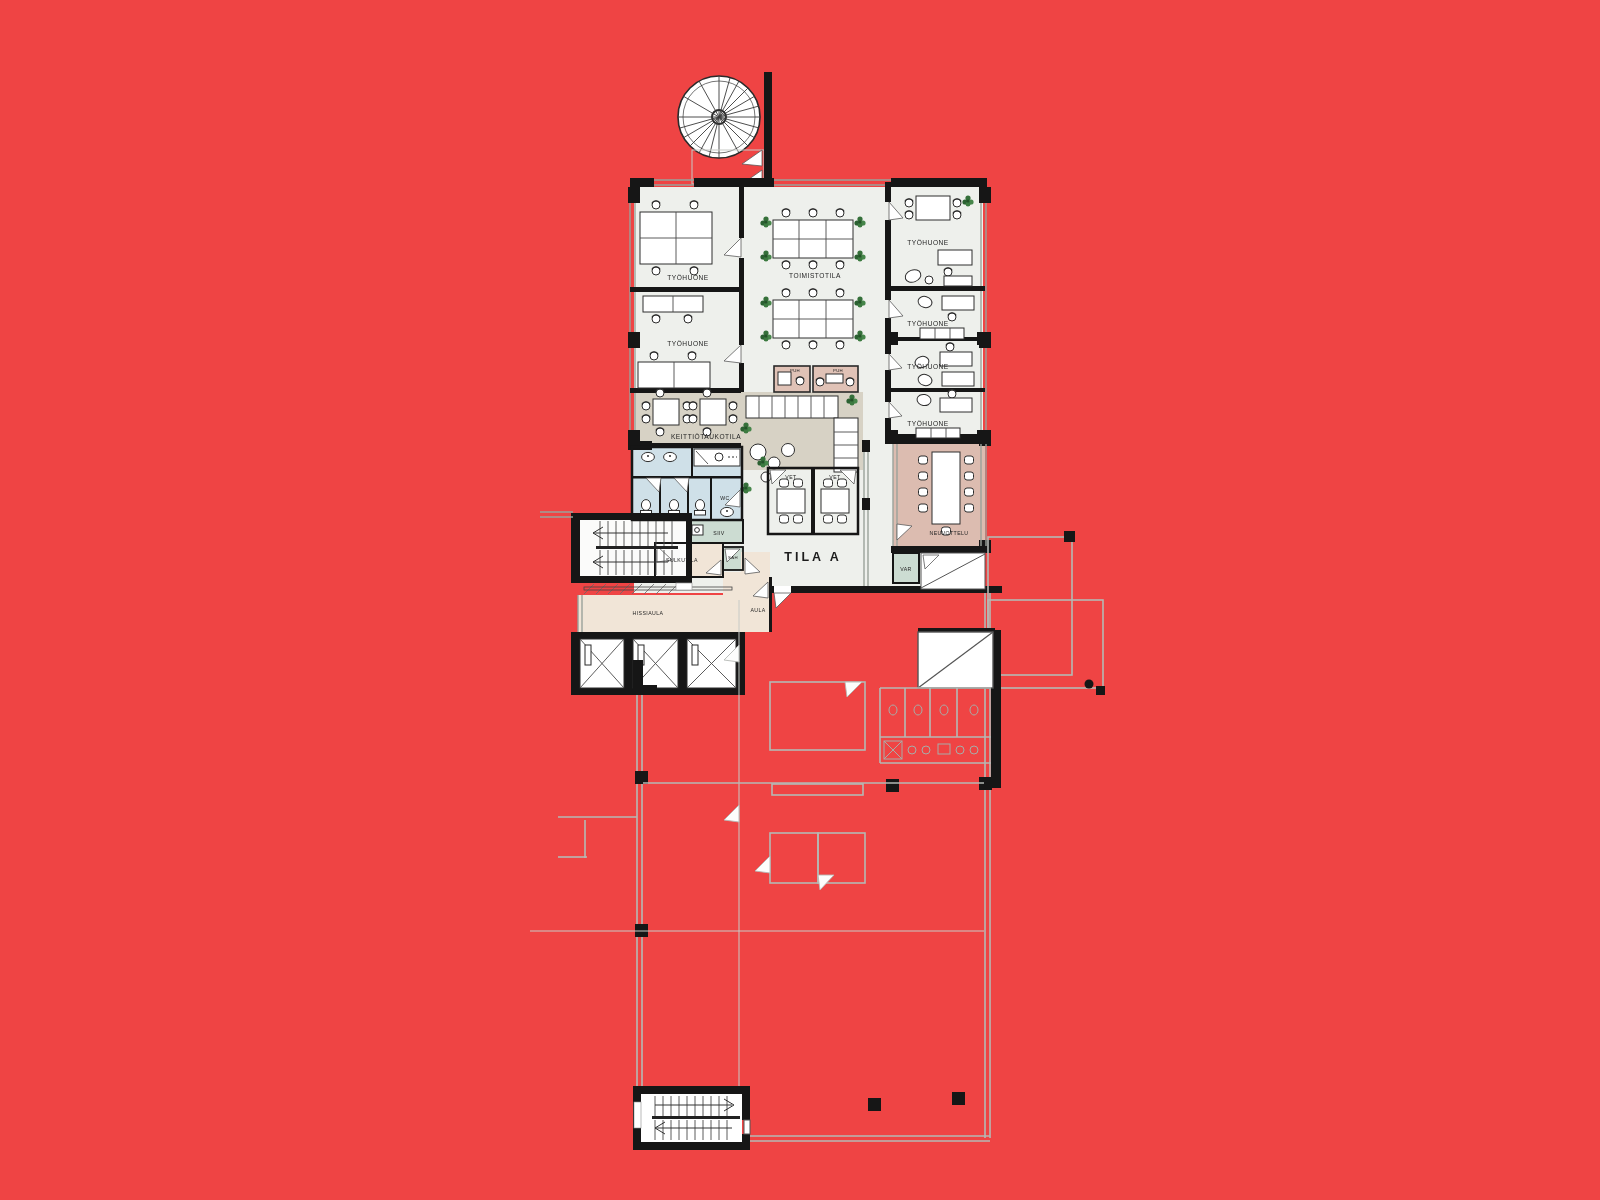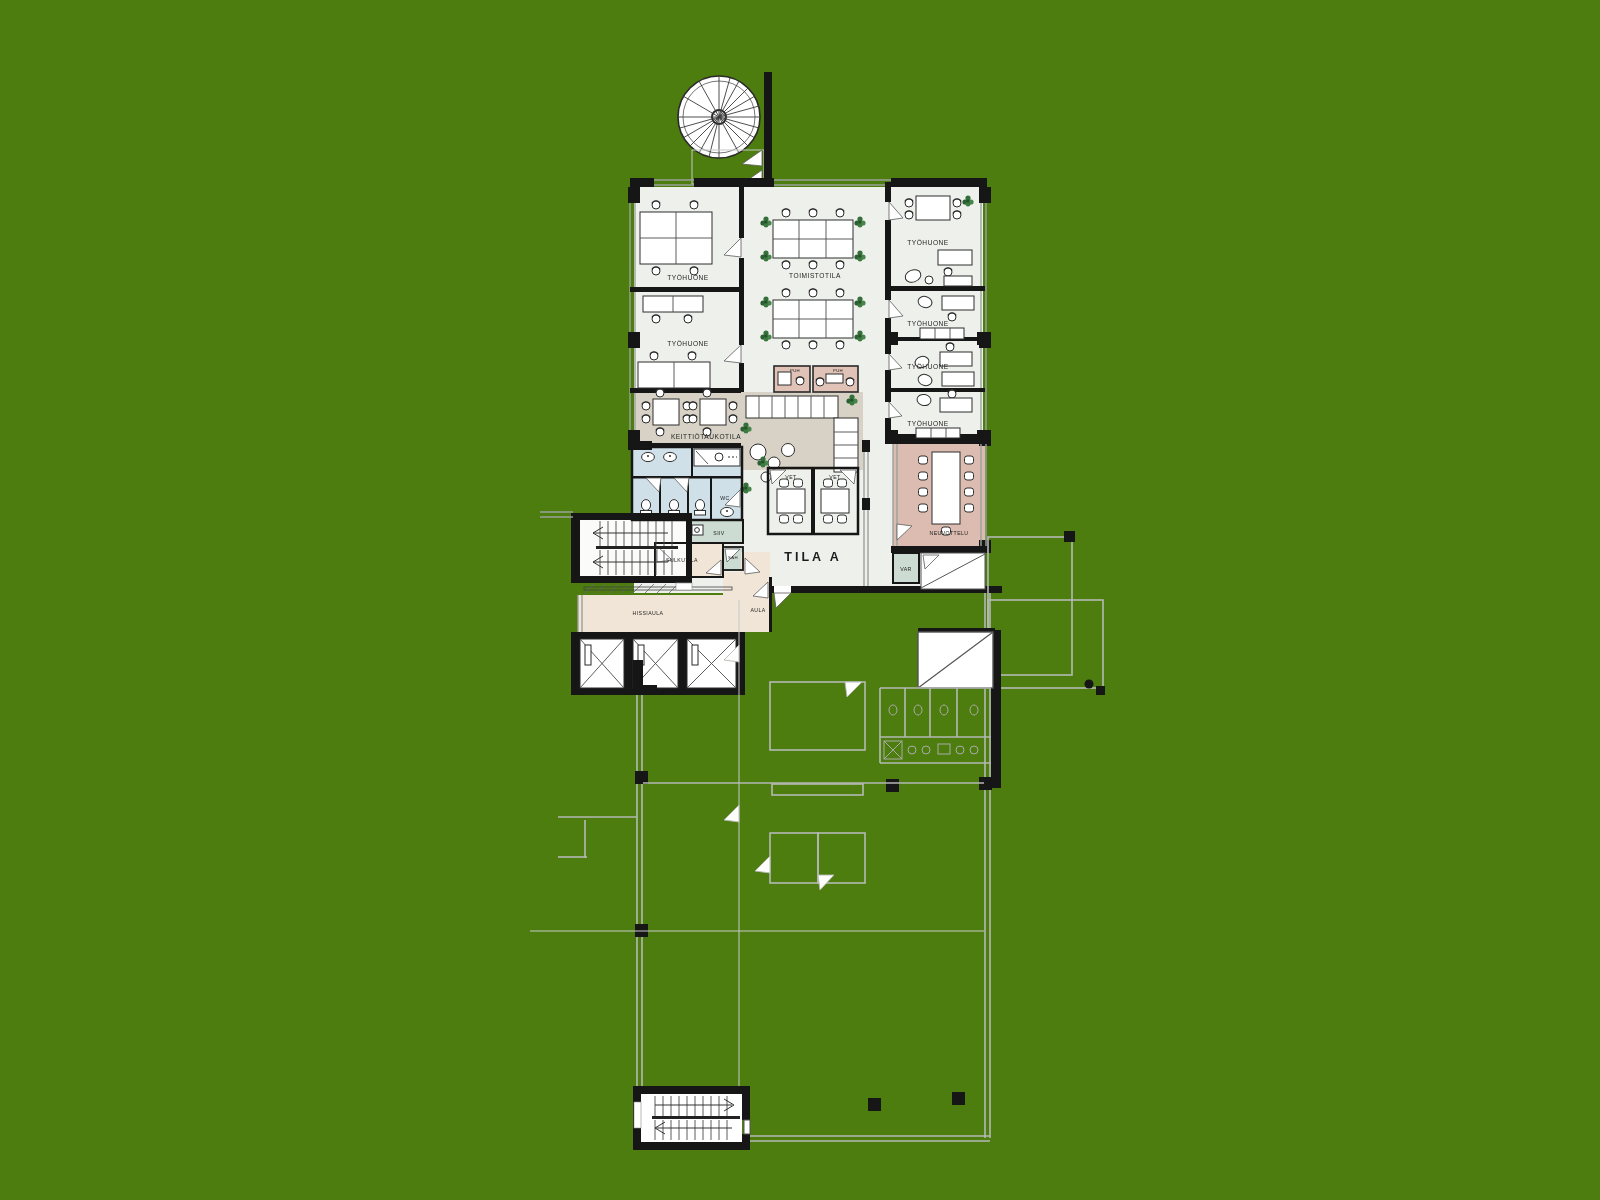--- a/index.html
+++ b/index.html
@@ -1,16 +1,16 @@
 <!DOCTYPE html>
 <html><head>
 <meta charset="utf-8">
 <style>
   html,body{margin:0;padding:0;background:#fff;}
-  .canvas{position:relative;width:1600px;height:1200px;background:#4d7c0f;overflow:hidden;
+  .canvas{position:relative;width:1600px;height:1200px;background:#ef4444;overflow:hidden;
           font-family:"Liberation Sans",sans-serif;}
   svg{position:absolute;left:0;top:0;}
   .lbl{font-family:"Liberation Sans",sans-serif;font-size:6.6px;fill:#232323;letter-spacing:.08em;}
   .s5{font-size:5.2px;}
   .s4{font-size:4.3px;}
   .big{font-size:12.5px;font-weight:bold;letter-spacing:.24em;fill:#1c1c1c;}
   .wl{fill:#161616;}
   .win{stroke:#9aa29b;stroke-width:1.4;}
   .gry{stroke:#b5b9b5;stroke-width:1.6;fill:none;}
   .gry2{stroke:#c7cac6;stroke-width:1;fill:none;}

